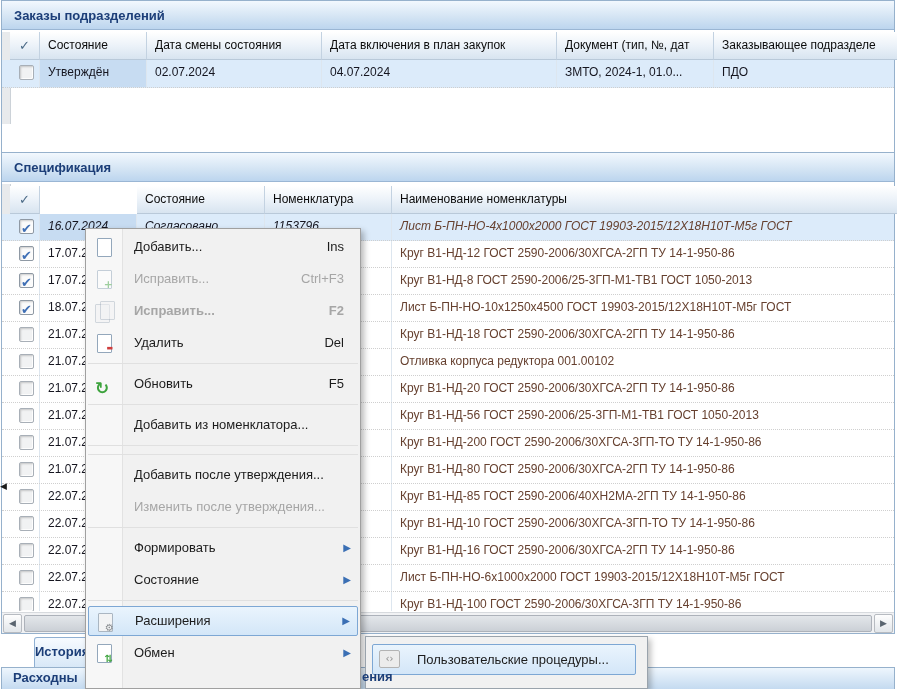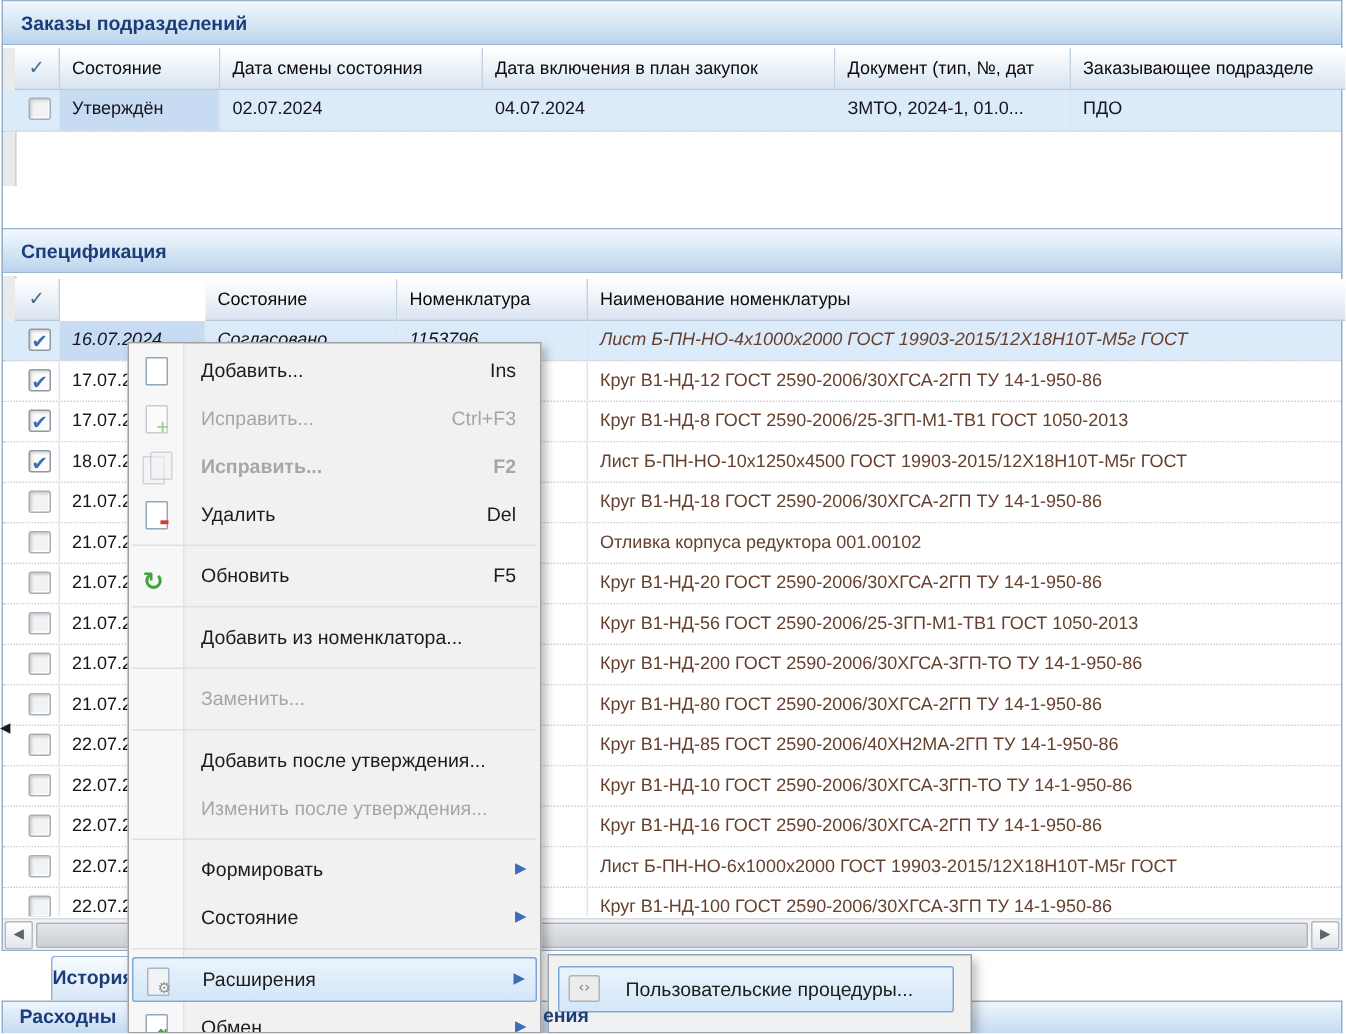--- a/index.html
+++ b/index.html
@@ -293,21 +293,20 @@
               <span class="badge" style="color: rgb(207, 61, 61); font-size: 7px;">▬</span>
             </span>
           </span><span>Удалить</span><span class="sc">Del</span></div>
         <div class="msep"></div>
         <div class="mi"><span class="micon">
             <span class="glyph-refresh">↻</span>
           </span><span>Обновить</span><span class="sc">F5</span></div>
         <div class="msep"></div>
         <div class="mi"><span>Добавить из номенклатора...</span></div>
         <div class="msep"></div>
-        <div class="mi disabled"><span>Заменить...</span></div>
         <div class="msep"></div>
         <div class="mi"><span>Добавить после утверждения...</span></div>
         <div class="mi disabled"><span>Изменить после утверждения...</span></div>
         <div class="msep"></div>
         <div class="mi"><span>Формировать</span><span class="subarrow">▶</span></div>
         <div class="mi"><span>Состояние</span><span class="subarrow">▶</span></div>
         <div class="msep"></div>
         <div class="mi hl"><span class="micon">
             <span class="pg gray">
               <span class="badge" style="color: rgb(139, 143, 147); font-size: 10px;">⚙</span>

